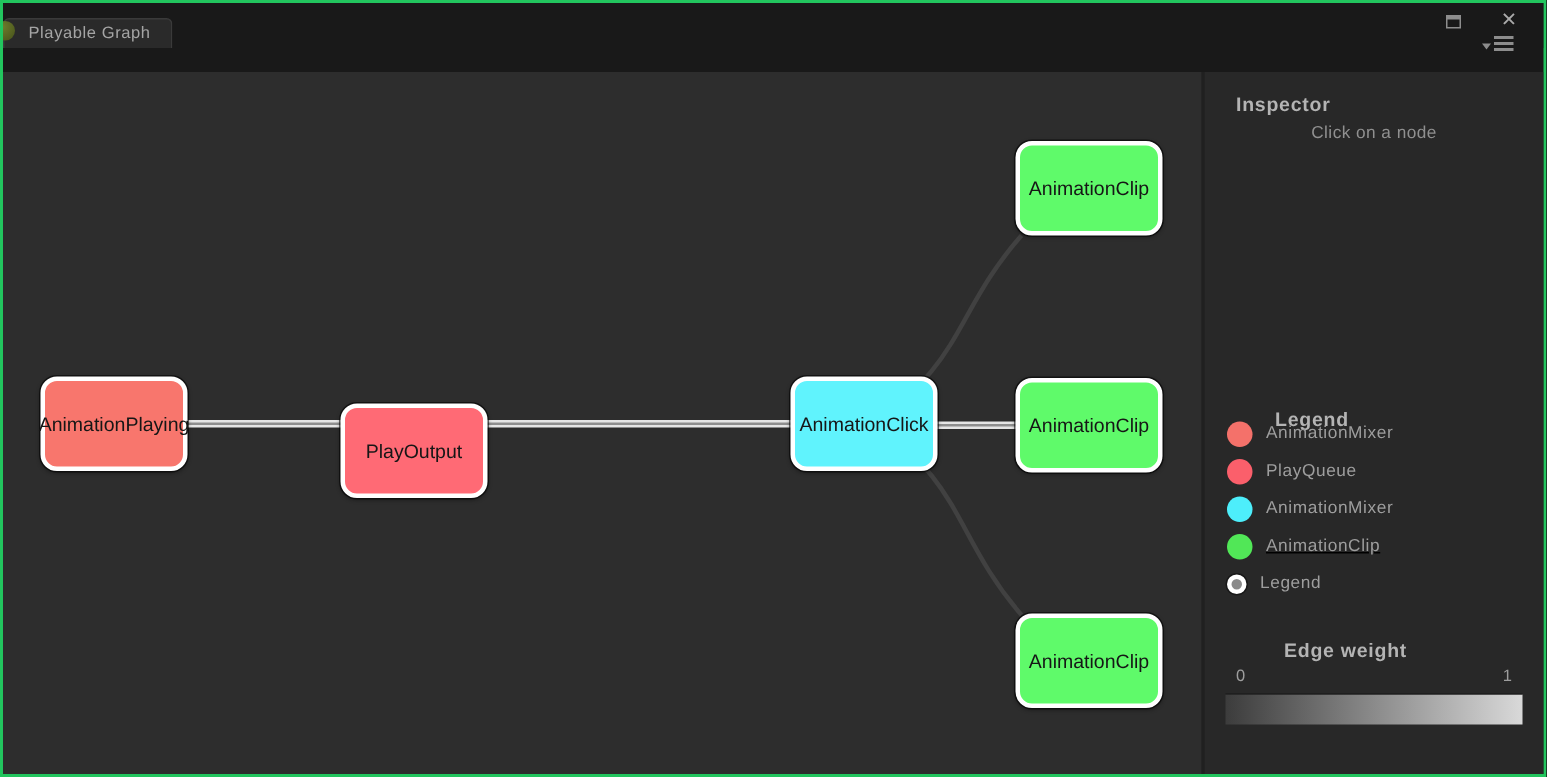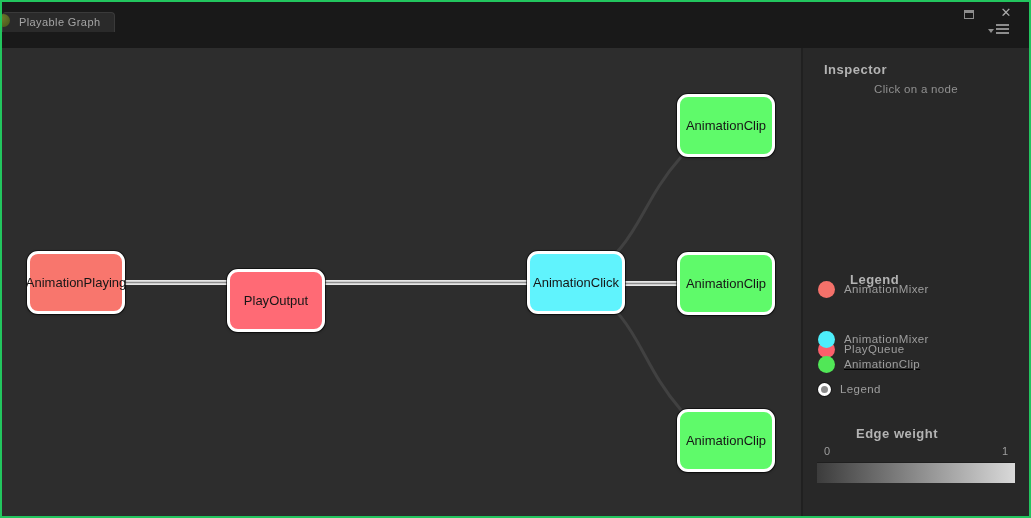--- a/index.html
+++ b/index.html
@@ -75,21 +75,21 @@
   .panel-h { position:absolute; left:21px; color:#b4b4b4; font-size:13px; font-weight:bold; letter-spacing:.5px; }
   .h-inspector { top:14px; }
   .h-legend    { top:224px;margin-left:26px; }
   .h-edgeweight{ top:378px;padding-left:32px; }
   .empty-msg { position:absolute; left:0; top:35px; width:226px; text-align:center; color:#909090; font-size:11.5px; line-height:13.5px; letter-spacing:.3px; }
 
   .legend-item { position:absolute; left:15px; height:18px; display:flex; align-items:center; }
   .legend-item .dot { width:17px; height:17px; border-radius:50%; flex:0 0 auto; }
   .legend-item .dot.ring { width:13px; height:13px; border:3px solid #fff; box-shadow:0 0 0 1px rgba(0,0,0,.4); }
   .legend-item .lab { margin-left:9px; color:#9e9e9e; font-size:11.5px; letter-spacing:.4px; }
-  .li-0 { top:232px; } .li-1 { top:257px;margin-top:35px; } .li-2 { top:282px; } .li-3 { top:307px;text-decoration:underline; } .li-4 { top:332px; }
+  .li-0 { top:232px; } .li-1 { top:257px; } .li-2 { top:282px; } .li-3 { top:307px;text-decoration:underline; } .li-4 { top:332px; }
 
   .ew-min { position:absolute; left:21px;  top:397px; color:#9e9e9e; font-size:11px; }
   .ew-max { position:absolute; right:21px; top:397px; color:#9e9e9e; font-size:11px; }
   .ew-bar {
     position:absolute; left:14px; top:414px; width:198px; height:21px;
     background:linear-gradient(to right, var(--g1,#3c3c3c), var(--g2,#d9d9d9));
     border-top:1px solid #1f1f1f;
   }
 </style>
 </head>

